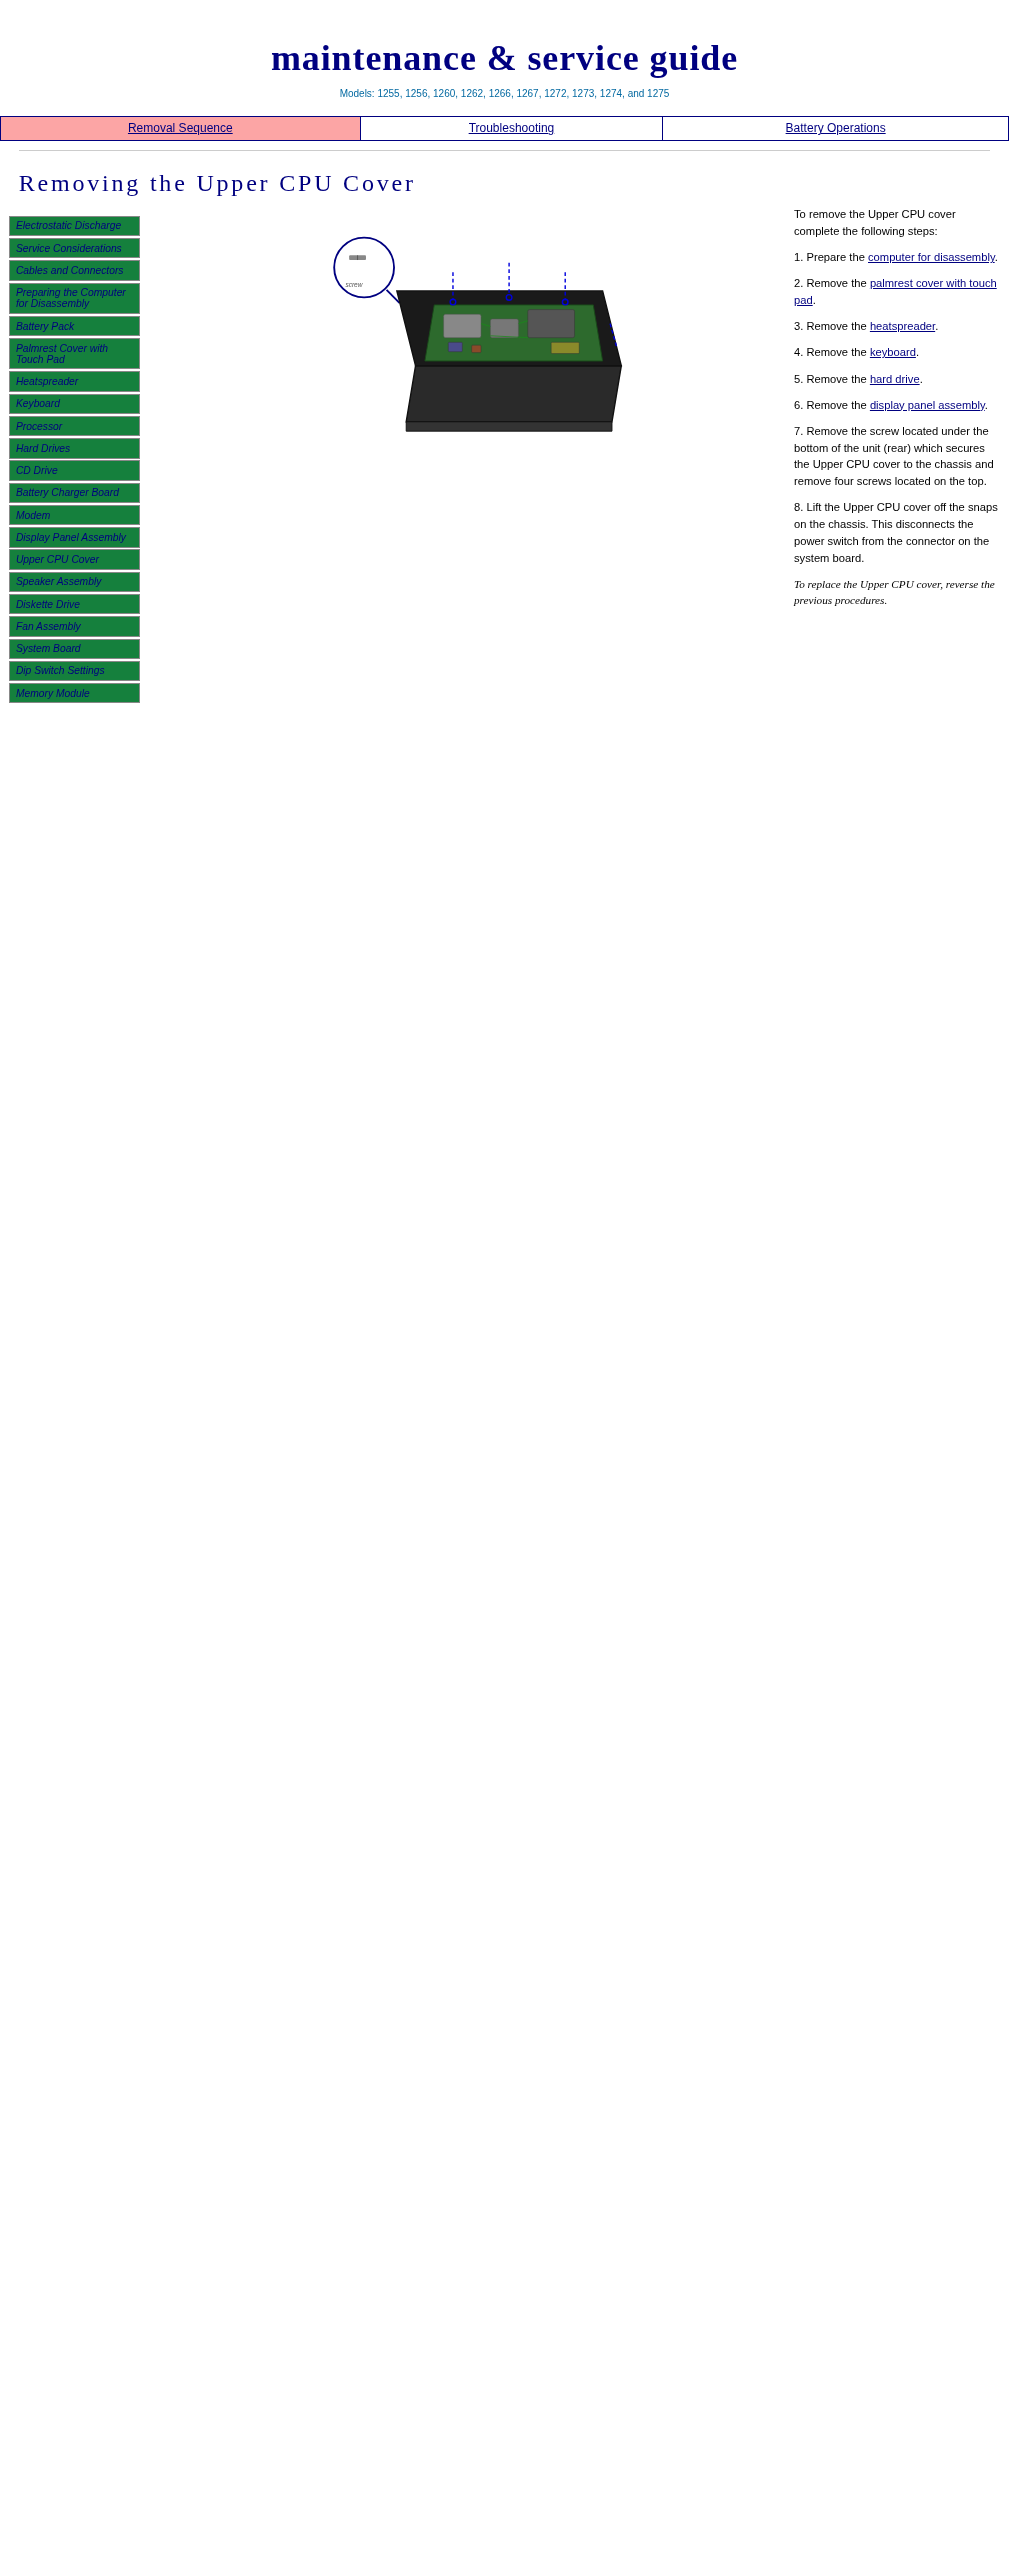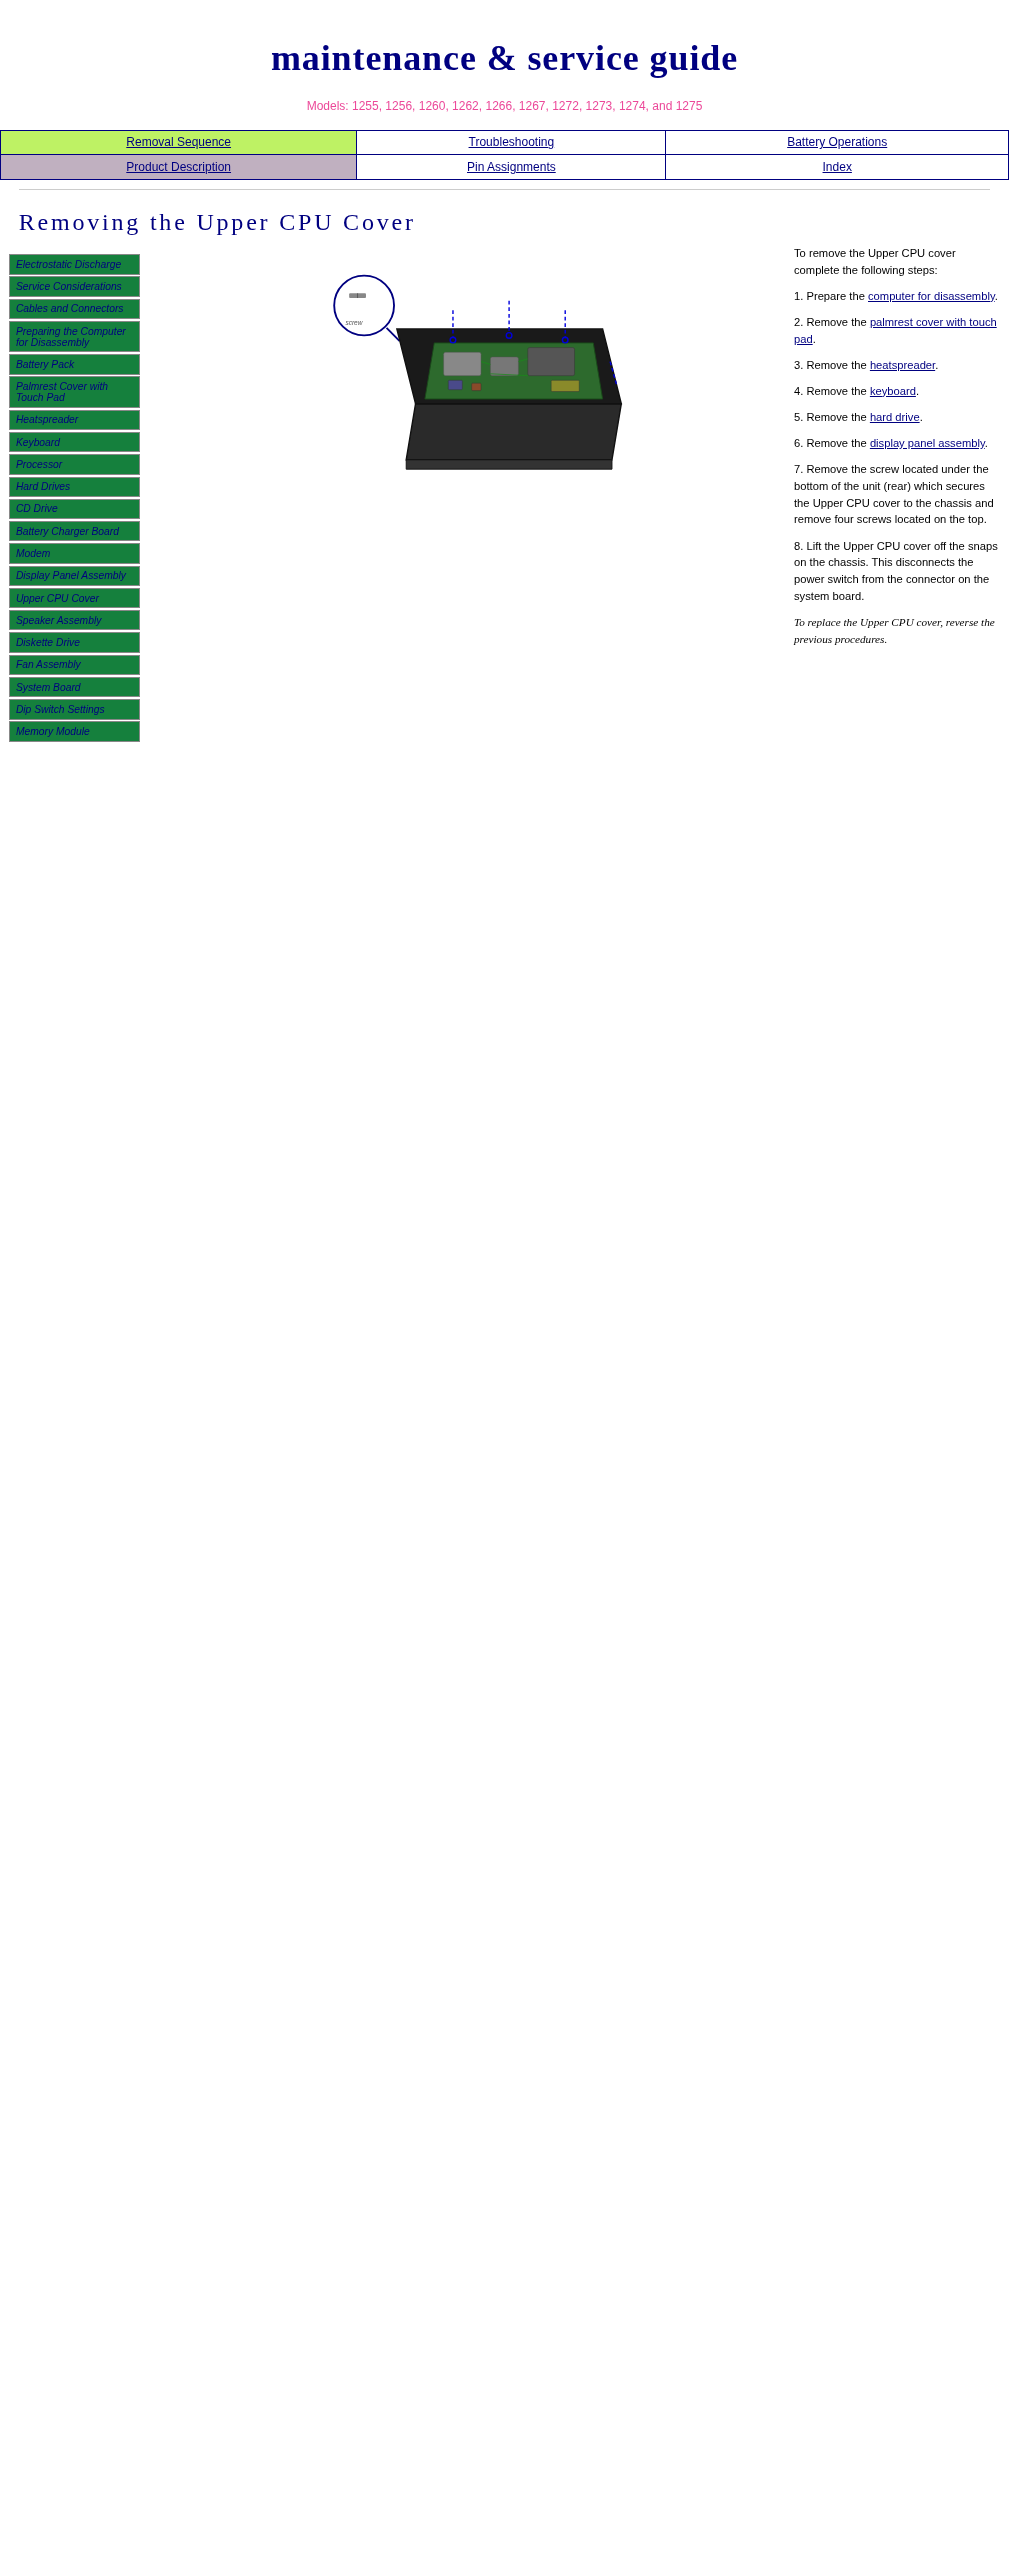--- a/index.html
+++ b/index.html
@@ -21,23 +21,23 @@
       font-family: Georgia, serif;
       letter-spacing: 0.9px;
     }
     .header .subtitle {
       font-size: 15px;
       color: #000080;
       letter-spacing: 1.9px;
       margin-top: 3.7px;
     }
     .header .models {
-      font-size: 12px;
-      color: #ec4899;
-      margin-top: 20px;
+      font-size: 10px;
+      color: #0369a1;
+      margin-top: 9px;
     }
     .nav-table {
       width: 100%;
       border-collapse: collapse;
       margin-top: 7.5px;
     }
     .nav-table td {
       border: 0.9px solid #000080;
       text-align: center;
       padding: 4.7px 7.5px;
@@ -125,28 +125,23 @@
 <body>
 
 <div class="header">
   <h1>maintenance &amp; service guide</h1>
   <div class="models">Models: 1255, 1256, 1260, 1262, 1266, 1267, 1272, 1273, 1274, and 1275</div>
 </div>
 
 <table class="nav-table">
   <tbody>
   <tr>
-    <td style="background:#bef264;"><a href="#">Removal Sequence</a></td>
+    <td style="background:#fca5a5;"><a href="#">Removal Sequence</a></td>
     <td><a href="#">Troubleshooting</a></td>
     <td><a href="#">Battery Operations</a></td>
-  </tr>
-  <tr>
-    <td><a href="#">Product Description</a></td>
-    <td><a href="#">Pin Assignments</a></td>
-    <td><a href="#">Index</a></td>
   </tr>
 </tbody>
   </table>
 
 <hr class="divider">
 
 <div class="page-title">Removing the Upper CPU Cover</div>
 
 <div class="main-content">
 

